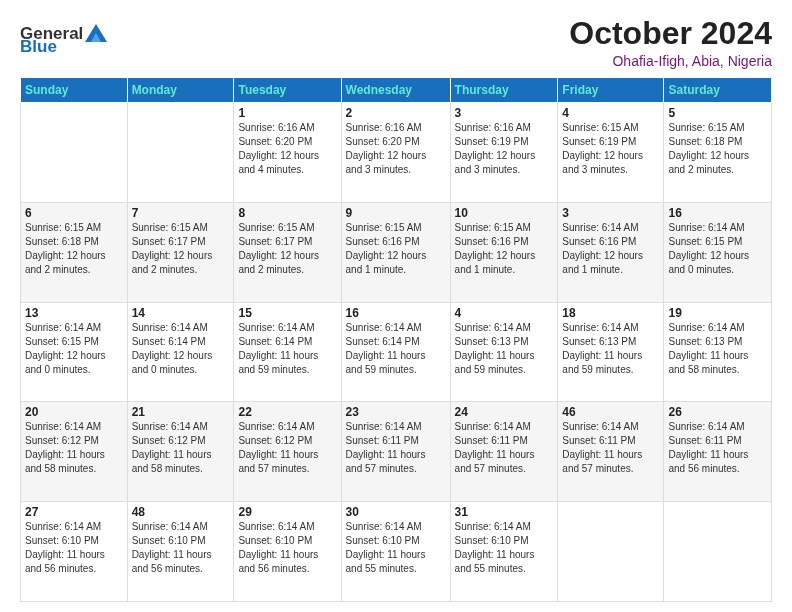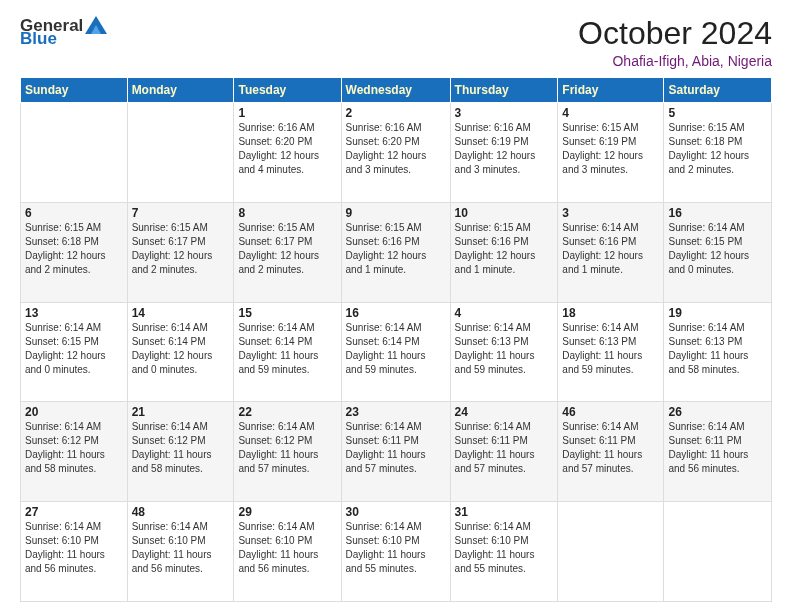--- a/index.html
+++ b/index.html
@@ -38,37 +38,37 @@
       font-size: 17px;
       font-weight: bold;
       color: #1a6fbd;
       line-height: 1;
     }
     .title-block {
       text-align: right;
     }
     .month-title {
       font-size: 32px;
-      font-weight: 400;
+      font-weight: 700;
       color: #222;
       line-height: 1.1;
     }
     .location {
       font-size: 14px;
       color: #701a75;
       margin-top: 2px;
     }
     .calendar {
       width: 100%;
       border-collapse: collapse;
       flex: 1;
     }
     .calendar th {
       background: #1a6fbd;
-      color: #fef9c3;
+      color: #5eead4;
       font-size: 12px;
       font-weight: bold;
       padding: 5px 4px;
       text-align: left;
       border: 1px solid #fff;
     }
     .calendar td {
       vertical-align: top;
       border: 1px solid #ddd;
       padding: 3px 4px;
@@ -96,21 +96,21 @@
     .empty-cell {
       background: #fff !important;
     }
   </style>
 </head>
 <body>
 
 <div class="page">
   <div class="header">
     <div class="logo">
-      <div style="display:flex;flex-direction:column;align-items:flex-start;">
+      <div style="display:flex;flex-direction:column;align-items:flex-start;margin-top:8px;">
         <div style="display:flex;align-items:center;">
           <span class="logo-text-general">General</span>
           <svg width="22" height="18" viewBox="0 0 22 18" style="margin-left:2px;">
             <polygon points="0,18 11,0 22,18" fill="#1a6fbd"></polygon>
             <polygon points="6,18 11,9 16,18" fill="#4fa3e8"></polygon>
           </svg>
         </div>
         <span class="logo-text-blue" style="margin-top:-4px;">Blue</span>
       </div>
     </div>

